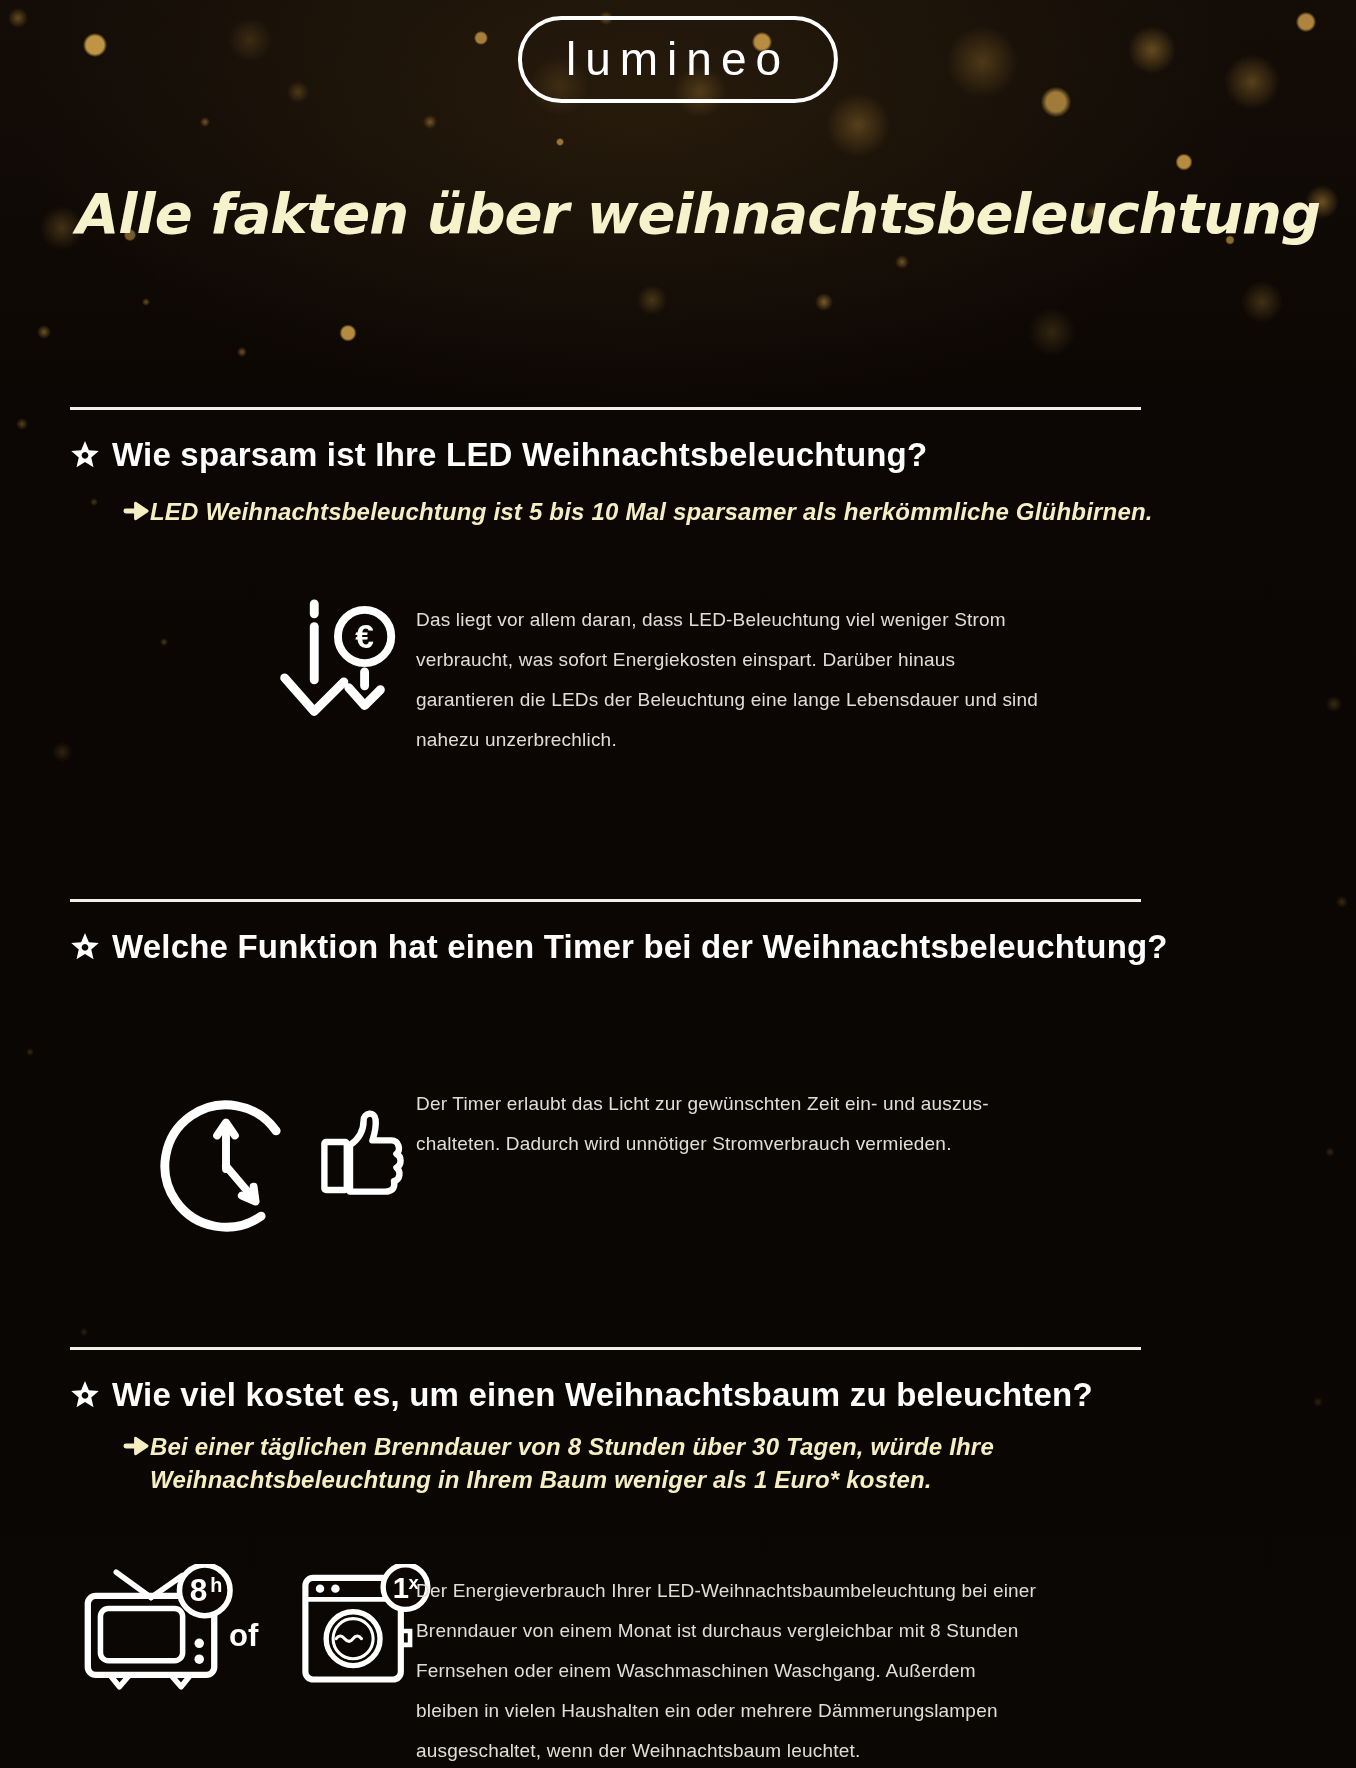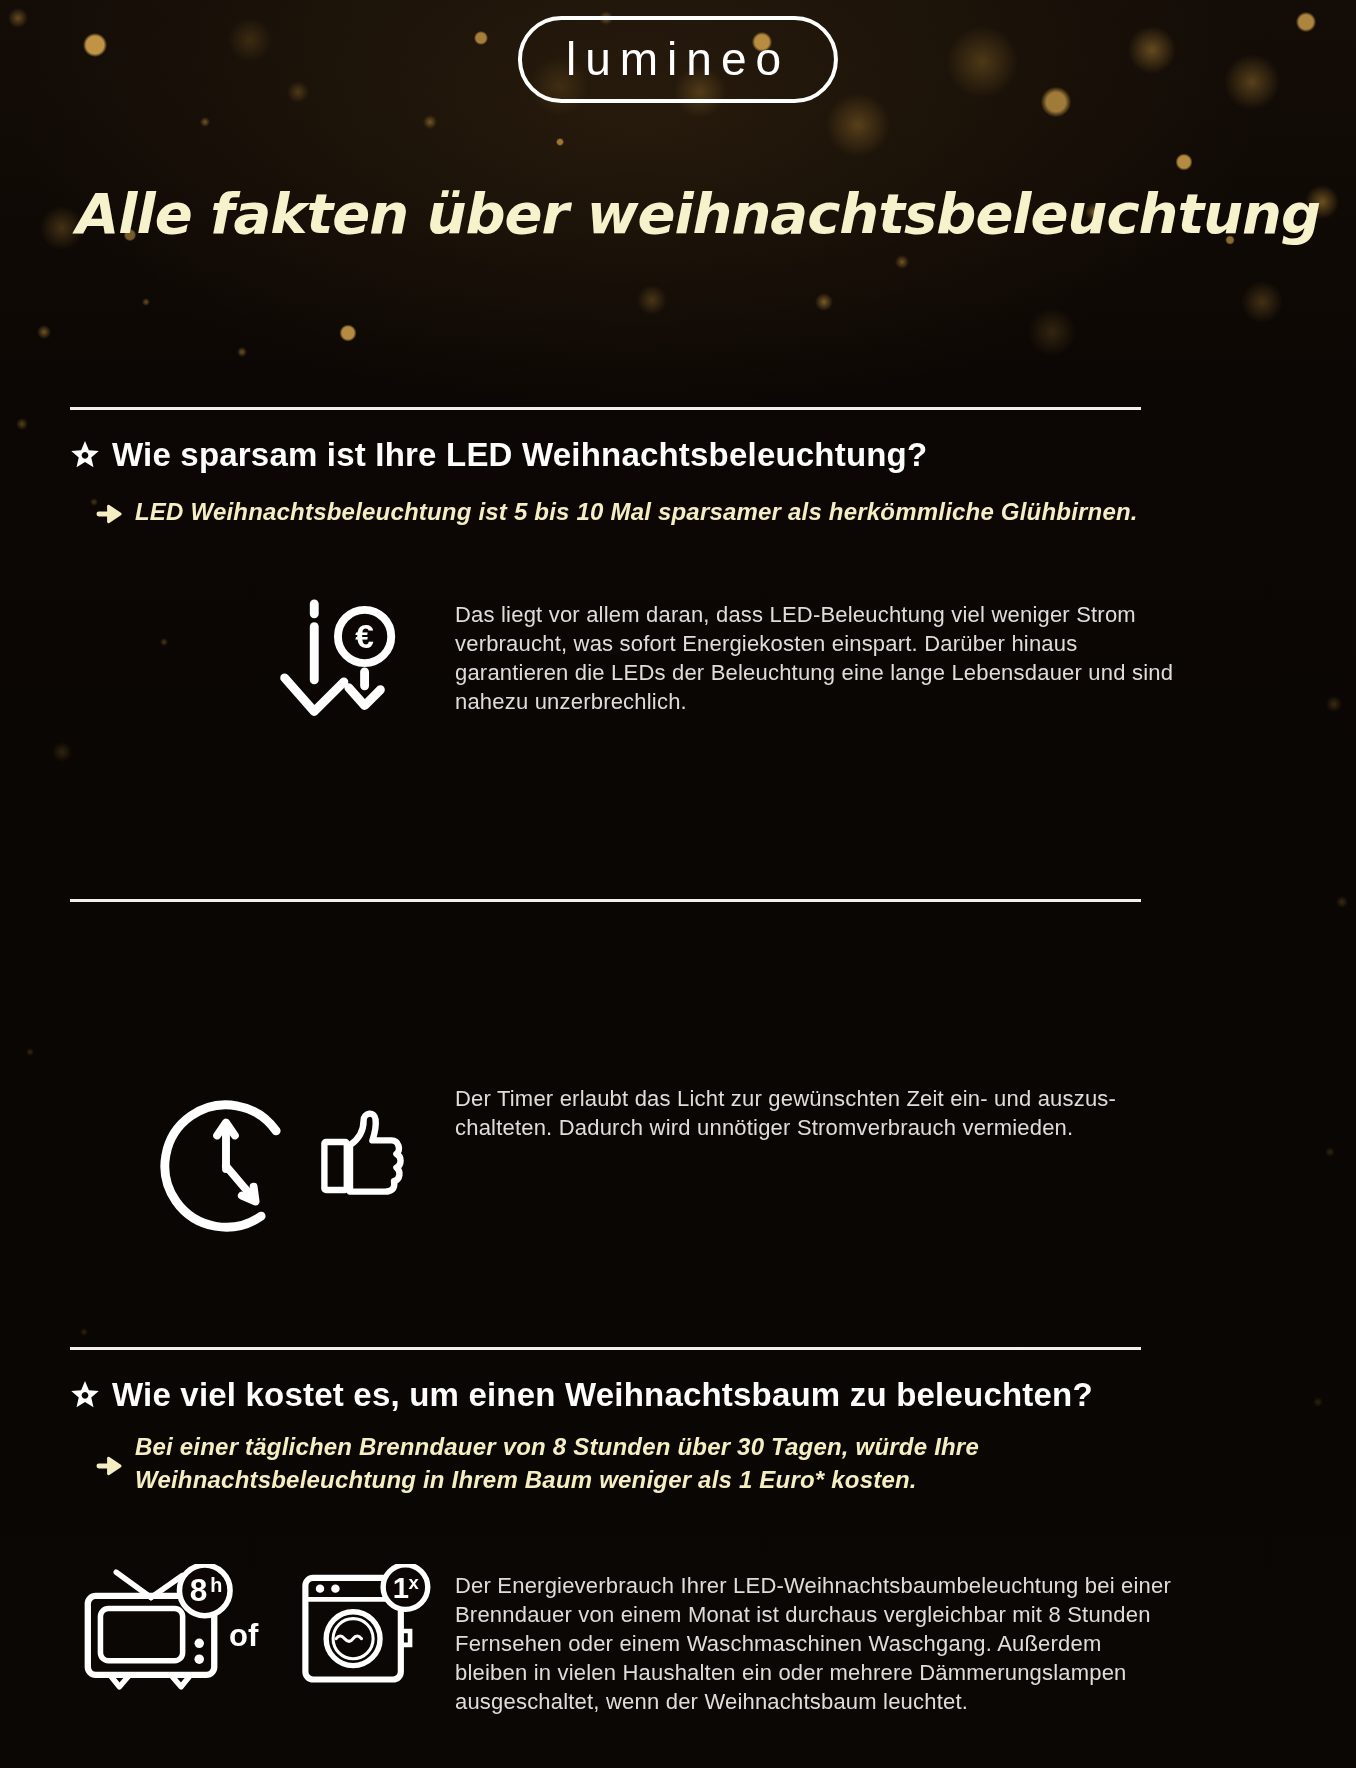--- a/index.html
+++ b/index.html
@@ -64,30 +64,30 @@
   .title{
     position:absolute;left:0;top:178px;width:100%;text-align:center;
     color:#f6f2cb;font-style:italic;font-weight:bold;font-size:56px;line-height:1.3;
     letter-spacing:-1px;font-family:"DejaVu Sans",sans-serif;margin-left:20px;
   }
   .divider{position:absolute;left:70px;width:1071px;height:3px;background:#f2f0ea;}
   .d1{top:407px}.d2{top:899px}.d3{top:1347px}
   .heading-row{position:absolute;left:70px;display:flex;align-items:center;gap:12px;justify-content:center;}
   .heading-row .ht{color:#fdfdfd;font-weight:bold;font-size:33px;letter-spacing:.2px;white-space:pre;}
   .h1{top:436px}.h2{top:928px}.h3{top:1376px}
-  .sub-row{position:absolute;left:96px;display:flex;align-items:center;gap:12px;}
+  .sub-row{position:absolute;left:123px;display:flex;align-items:flex-start;}
   .sub-row .st{
     color:#f4eec2;font-style:italic;font-weight:600;font-size:24px;line-height:33px;
     white-space:pre-line;letter-spacing:.2px;
   }
   .sub-row svg{margin-top:5px;flex:none;}
   .s1{top:495px}.s2{top:984px}.s3{top:1430px}
   .body-text{
-    position:absolute;left:416px;width:740px;color:#e0ddd8;font-size:22px;
-    line-height:29px;white-space:pre-line;letter-spacing:.2px;margin-left:39px;
+    position:absolute;left:416px;width:740px;color:#e0ddd8;font-size:19px;
+    line-height:40px;white-space:pre-line;letter-spacing:.2px;
   }
   .p1{top:600px}.p2{top:1084px}.p3{top:1571px}
   .icon{position:absolute;}
   .euro-icon{left:268px;top:597px;}
   .clock-icon{left:152px;top:1092px;}
   .thumb-icon{left:318px;top:1094px;}
   .tv-icon{left:72px;top:1564px;}
   .wash-icon{left:296px;top:1564px;}
   .of-label{position:absolute;left:229px;top:1618px;color:#fff;font-weight:bold;font-size:31px;}
   svg{display:block;}
@@ -136,20 +136,27 @@
       <text class="svgtxt" x="97" y="52" text-anchor="middle" font-size="34" font-weight="bold" fill="#fff">€</text>
     </svg>
   </div>
   <div class="body-text p1">Das liegt vor allem daran, dass LED-Beleuchtung viel weniger Strom
 verbraucht, was sofort Energiekosten einspart. Darüber hinaus
 garantieren die LEDs der Beleuchtung eine lange Lebensdauer und sind
 nahezu unzerbrechlich.</div>
 
   <div class="divider d2"></div>
 
+  <div class="heading-row h2">
+    <svg width="30" height="30" viewBox="0 0 24 24">
+      <path fill="#fff" fill-rule="evenodd" d="M12 .8 15.1 8.1 23 8.8 17 14l1.8 7.8L12 17.6 5.2 21.8 7 14 1 8.8l7.9-.7Z
+           M12 9.6a2.7 2.7 0 1 0 .001 0Z"></path>
+    </svg>
+    <span class="ht">Welche Funktion hat einen Timer bei der Weihnachtsbeleuchtung?</span>
+  </div>
   <div class="icon clock-icon">
     <svg width="148" height="148" viewBox="0 0 150 150">
       <path d="M125.8 39.4 A62 62 0 1 0 110.6 125.8" fill="none" stroke="#fff" stroke-width="9" stroke-linecap="round"></path>
       <g stroke="#fff" stroke-width="8" stroke-linecap="round" stroke-linejoin="round" fill="none">
         <line x1="75" y1="78" x2="75" y2="34"></line>
         <path d="M66 44 75 31 84 44"></path>
         <line x1="75" y1="75" x2="103" y2="108"></line>
         <path d="M91 105 105 111 103 96"></path>
       </g>
     </svg>

